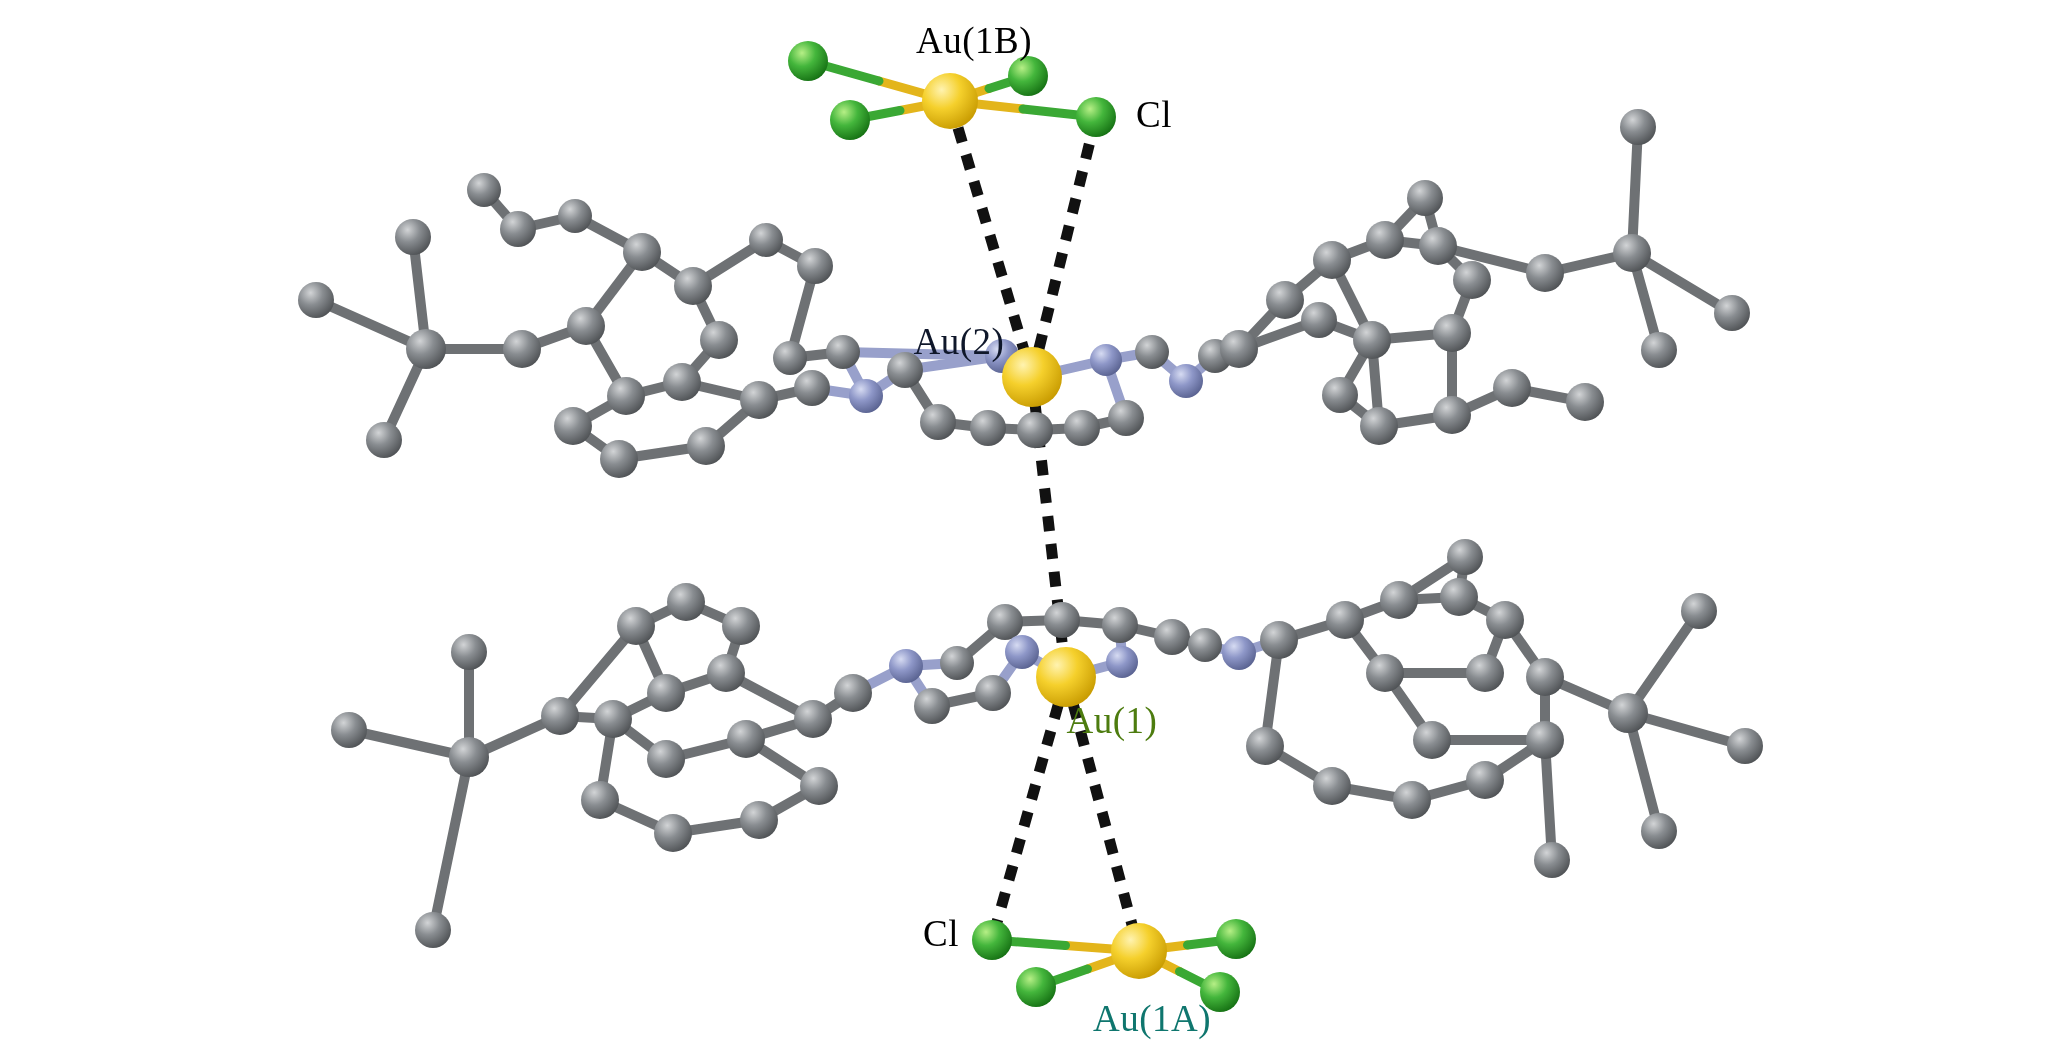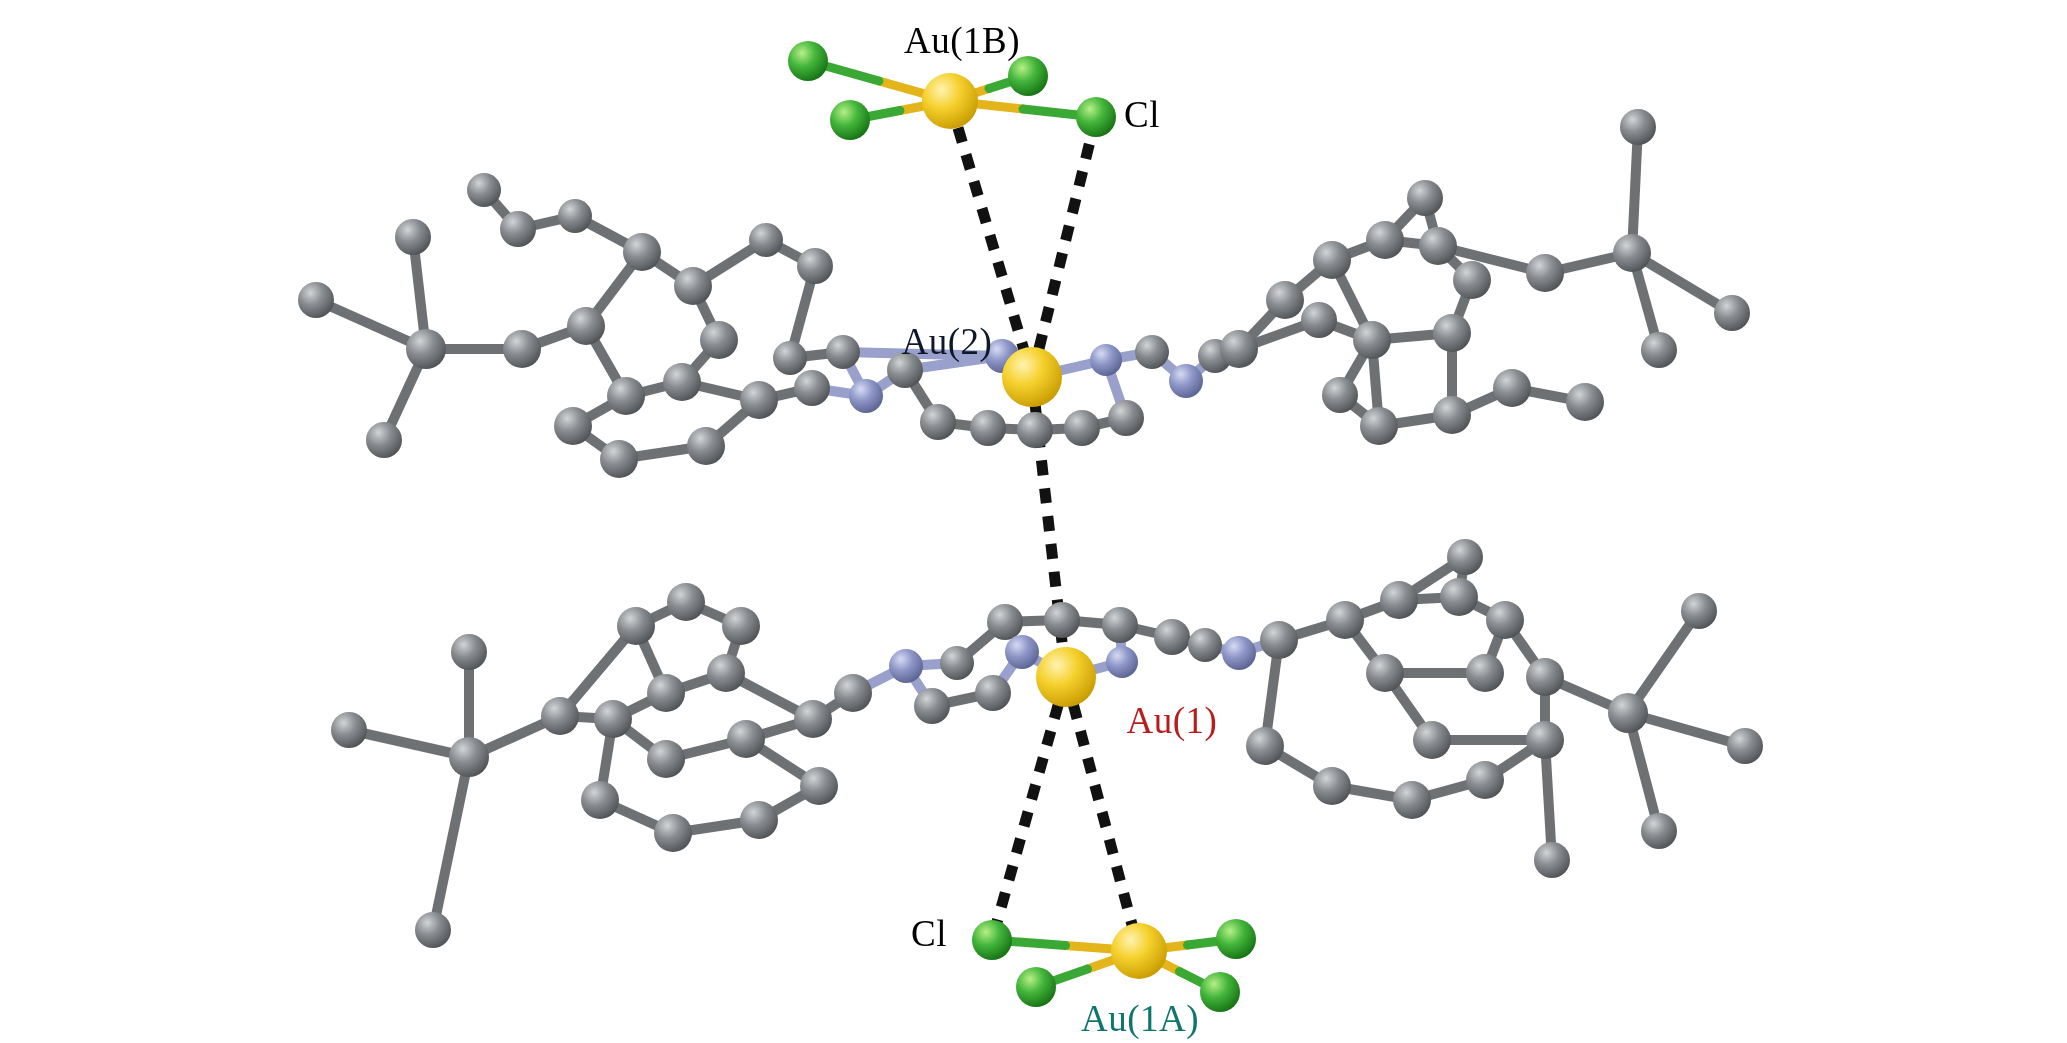--- a/index.html
+++ b/index.html
@@ -28,20 +28,21 @@
     height: 100%;
     pointer-events: none;
   }
   .lbl {
     position: absolute;
     transform: translate(-50%, -50%);
     font-size: 37px;
     color: #000;
     white-space: nowrap;
     letter-spacing: 0.5px;
+    margin-left: 12px;
   }
 </style>
 </head>
 <body>
 
 <div class="stage">
   <svg id="mol" width="2067" height="1043" viewBox="0 0 2067 1043">
     <defs>
       <radialGradient id="gradC" cx="35%" cy="30%" r="75%">
         <stop offset="0%" stop-color="#d2d4d6"></stop>
@@ -335,17 +336,17 @@
         <circle cx="1236" cy="939" r="20" fill="url(#gradCl)"></circle>
         <circle cx="1220" cy="992" r="20" fill="url(#gradCl)"></circle>
         <circle cx="1139" cy="951" r="28" fill="url(#gradAu)"></circle>
       </g>
   </svg>
 
   <div class="labels">
     <div class="lbl" style="left: 962px; top: 40px; color: rgb(0, 0, 0);">Au(1B)</div>
     <div class="lbl" style="left: 1142px; top: 114px; color: rgb(0, 0, 0);">Cl</div>
     <div class="lbl" style="left: 947px; top: 341px; color: #0f172a;">Au(2)</div>
-    <div class="lbl" style="left: 1172px; top: 720px; color: #b91c1c;">Au(1)</div>
+    <div class="lbl" style="left: 1100px; top: 720px; color: #4d7c0f;">Au(1)</div>
     <div class="lbl" style="left: 929px; top: 933px; color: rgb(0, 0, 0);">Cl</div>
     <div class="lbl" style="left: 1140px; top: 1018px; color: #0f766e;">Au(1A)</div>
   </div>
 </div>
 
 </body></html>

